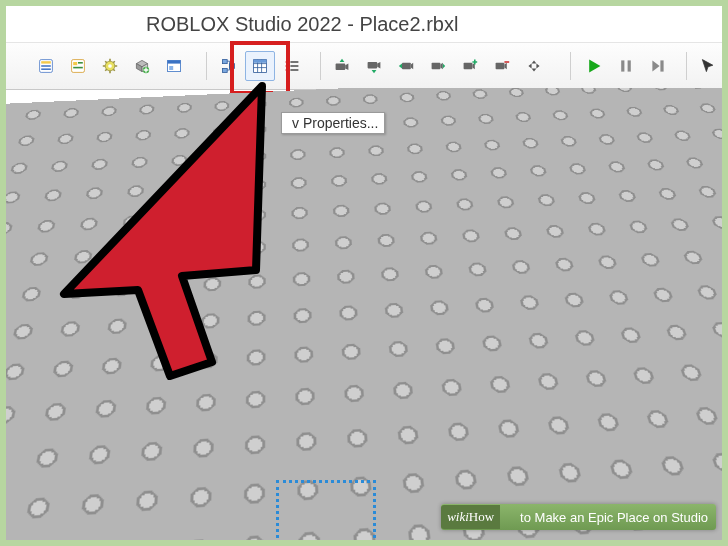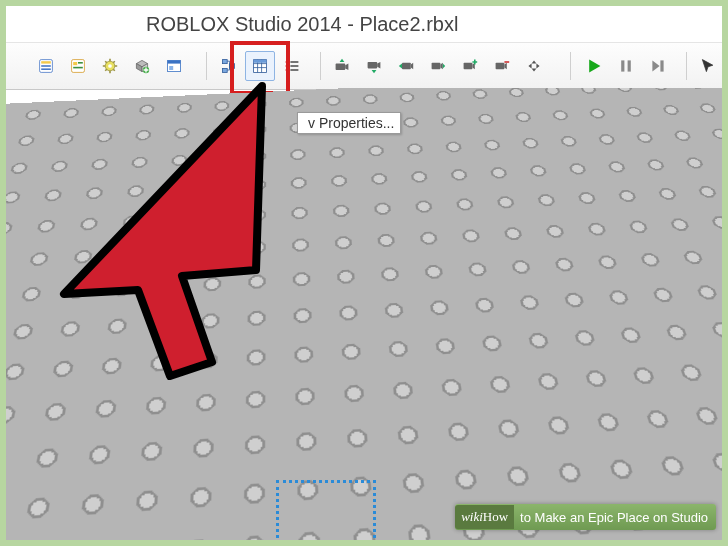--- a/index.html
+++ b/index.html
@@ -127,30 +127,30 @@
     padding: 0 8px 0 0;
     box-shadow: 0 0 4px rgba(0,0,0,.3);
   }
   .wikibar .logo {
     background: #5a7a3f;
     color: #fff;
     font-family: Georgia, serif;
     font-size: 13px;
     padding: 4px 6px;
     border-radius: 3px 0 0 3px;
-    margin-right: 6px;
+    margin-right: 20px;
   }
   .wikibar .logo i { font-style: italic; text-transform: lowercase; }
 </style>
 </head>
 <body>
 
 <div class="outer">
 
-  <div class="titlebar">ROBLOX Studio 2014 - Place2.rbxl</div>
+  <div class="titlebar">ROBLOX Studio 2022 - Place2.rbxl</div>
 
   <div class="toolbar-row">
 
     <div class="tb-group" style="left:24px">
       <button class="tb-btn">
         <svg class="ico" viewBox="0 0 20 20">
           <rect x="2" y="2" width="16" height="16" rx="2" fill="#fff" stroke="#4a79c7"></rect>
           <rect x="4" y="4" width="12" height="3" fill="#f4c94a"></rect>
           <rect x="4" y="9" width="12" height="2" fill="#4a79c7"></rect>
           <rect x="4" y="13" width="12" height="2" fill="#4a79c7"></rect>
@@ -306,21 +306,21 @@
     <div class="highlight-box" style="left:224px;top:-2px;width:60px;height:54px"></div>
   </div>
 
   <div class="viewport">
     <div class="baseplate">
       <div class="stud-grid"></div>
     </div>
     <div class="spawn-box" style="left:270px;bottom:-10px;width:100px;height:70px"></div>
   </div>
 
-  <div class="tooltip" style="left:291px;top:106px">v Properties...</div>
+  <div class="tooltip" style="left:275px;top:106px">v Properties...</div>
 
   <svg class="big-cursor" style="left:28px;top:60px" width="280" height="320" viewBox="0 0 280 320">
     <path d="M 228 20
              L 30 228
              L 104 224
              L 136 310
              L 178 296
              L 148 210
              L 222 204 Z" fill="#cf1f2e" stroke="#000" stroke-width="8" stroke-linejoin="round"></path>
   </svg>

